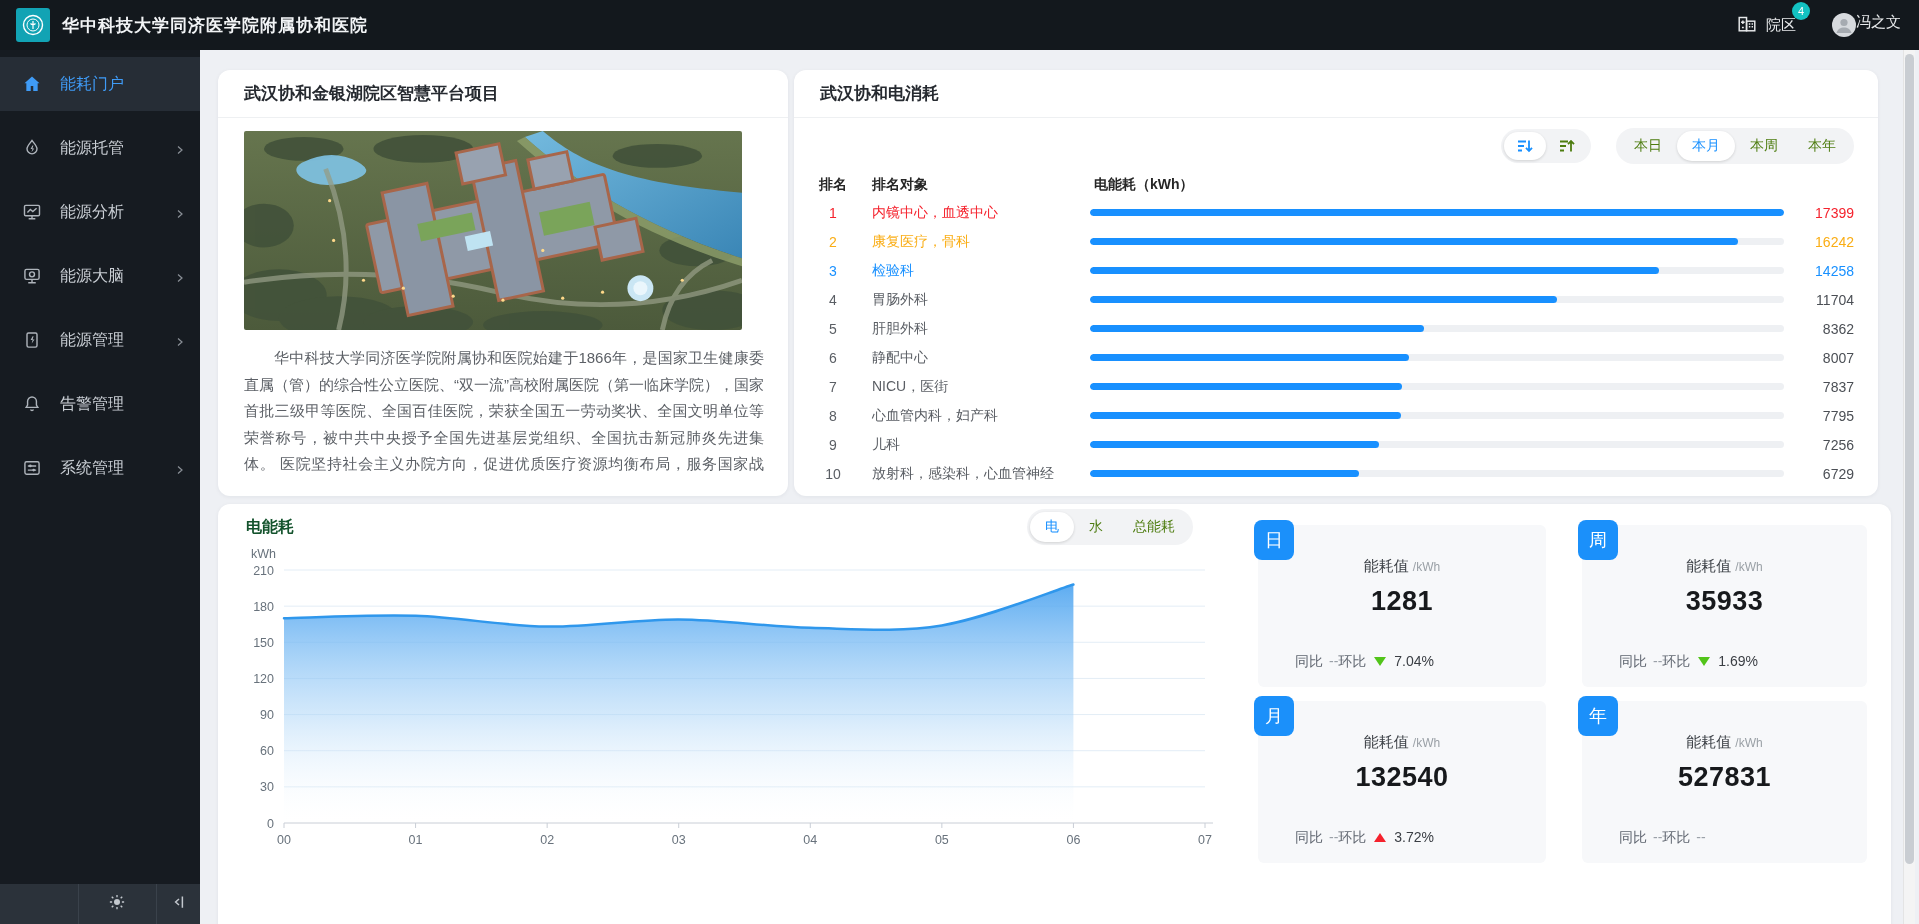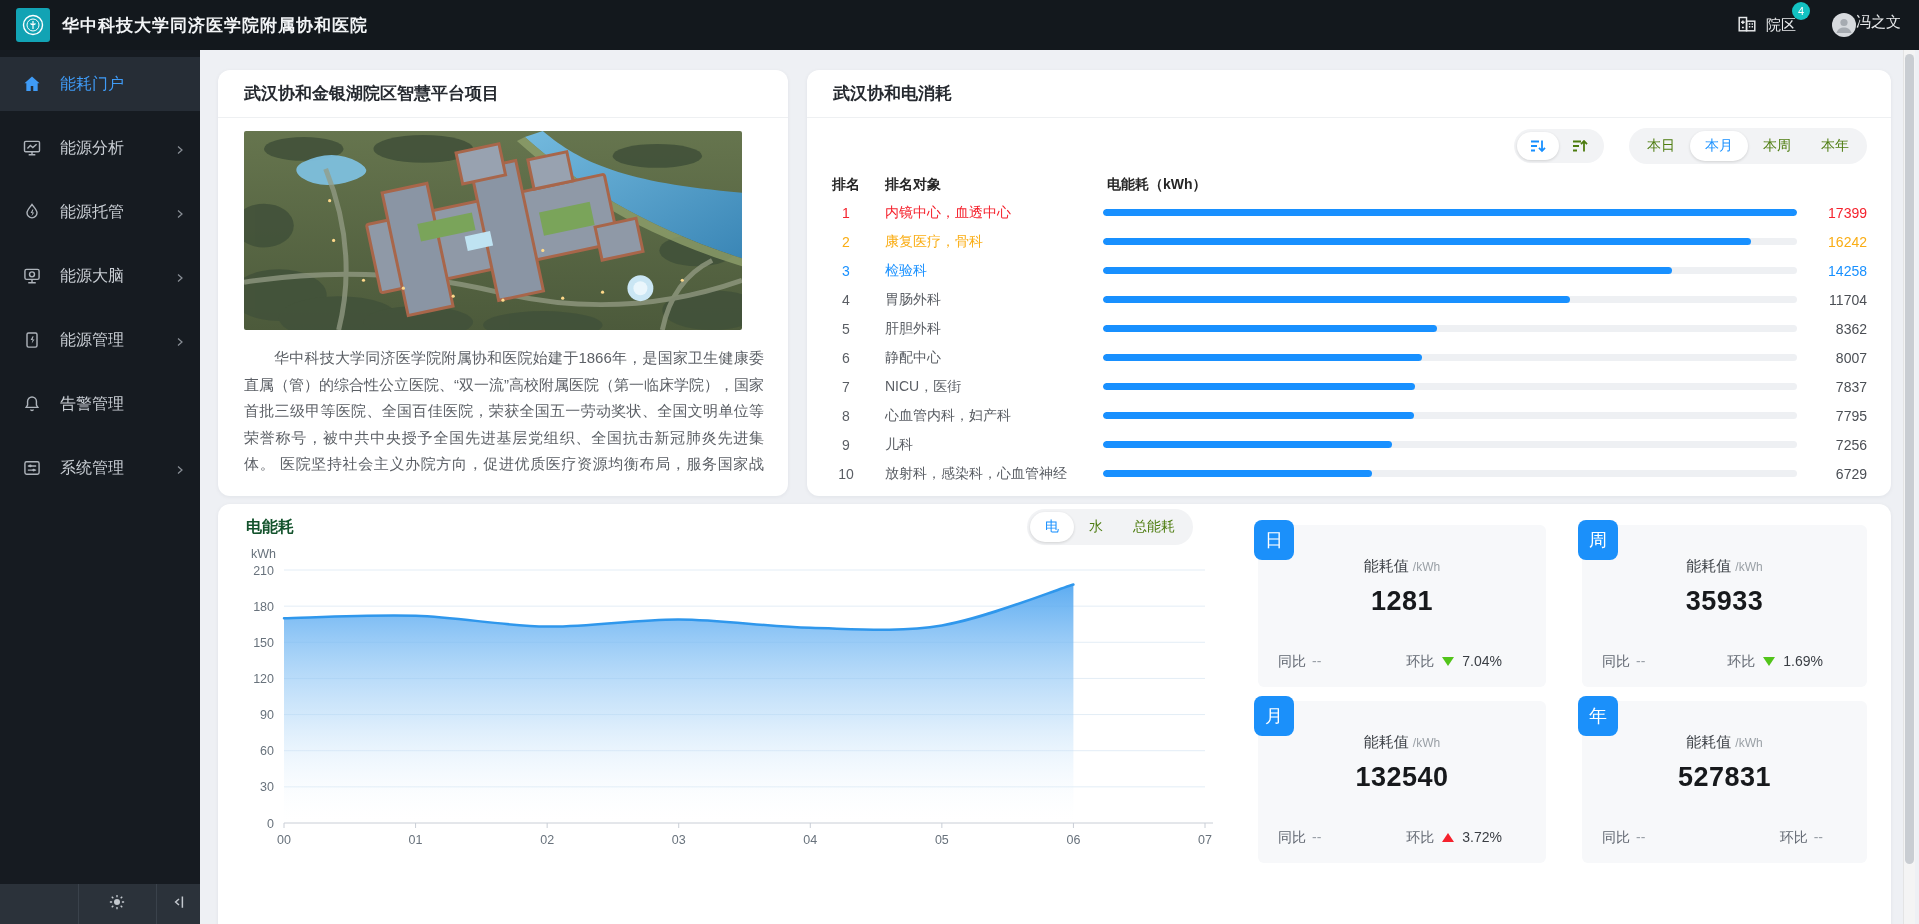--- a/index.html
+++ b/index.html
@@ -34,21 +34,21 @@
   
   .main { position:absolute; left:200px; top:50px; width:1719px; height:874px; background:#eef0f4; overflow:hidden; }
   .card { position:absolute; background:#fff; border-radius:12px; box-shadow:0 1px 4px rgba(20,30,50,.06); overflow:hidden; }
   .card-head { height:48px; display:flex; align-items:center; padding:0 26px; border-bottom:1px solid #eef0f2; }
   .card-title { font-size:17px; font-weight:bold; color:#262a30; }
 
   #project-card { left:18px; top:20px; width:570px; height:426px; }
   .campus-img { display:block; width:498px; height:199px; margin:13px 24px 0 26px; border-radius:2px; }
   .project-desc { margin:15px 24px 0 26px; height:133px; overflow:hidden; font-size:15px; line-height:26.5px; color:#5c6066; text-align:justify; text-indent:2em; }
 
-  #electric-card { left:607px; top:20px; width:1084px; height:426px; }
+  #electric-card { left:594px; top:20px; width:1084px; height:426px; }
   .controls-row { display:flex; justify-content:flex-end; align-items:center; gap:25px; margin:10px 24px 0 0; height:36px; }
   .pill-group { display:inline-flex; align-items:center; background:#f2f3f5; border-radius:18px; padding:3px; }
   .pill-seg { border:none; background:transparent; border-radius:15px; padding:6px 15px; font-size:14px; color:#4d7c0f; cursor:pointer; display:flex; align-items:center; font-family:inherit; }
   .pill-seg.active { background:#fff; color:#1890ff; box-shadow:0 1px 3px rgba(0,0,0,.14); }
   .sort-seg { padding:5px 12px; }
   .sort-seg svg { display:block; }
 
   .rank-table { margin-top:8px; }
   .rank-hrow, .rank-row { display:flex; align-items:center; padding:0 24px 0 14px; }
   .rank-hrow { height:26px; font-weight:bold; color:#262626; font-size:14px; margin-top:6px; }
@@ -73,21 +73,21 @@
   .energy-toggle { margin-right:32px; }
 
   
   .stats-grid { margin:17px 0 0 33px; display:grid; grid-template-columns:288px 285px; grid-template-rows:162px 162px; gap:14px 36px; }
   .stat-card { position:relative; background:#f7f8fa; border-radius:6px; }
   .stat-badge { position:absolute; top:-5px; left:-4px; width:40px; height:40px; background:#1b90fa; border-radius:8px; color:#fff; font-size:18px; display:flex; align-items:center; justify-content:center; }
   .stat-label-row { margin-top:32px; text-align:center; }
   .stat-label { font-size:15px; color:#3c4046; }
   .stat-unit { font-size:12px; color:#9aa0a6; margin-left:4px; }
   .stat-value { margin-top:10px; text-align:center; font-size:27px; font-weight:bold; color:#17191c; letter-spacing:.5px; }
-  .stat-foot { position:absolute; left:0; right:0; bottom:16px; display:flex; justify-content:space-between; padding:0 44px 0 20px; font-size:14px; color:#606670; align-items:center; }
+  .stat-foot { position:absolute; left:17px; right:0; bottom:16px; display:flex; padding:0 44px 0 20px; font-size:14px; color:#606670; align-items:center; }
   .stat-foot b { font-weight:normal; color:#3a3e44; margin-left:6px; }
   .stat-foot b.muted, .stat-yoy b { color:#9ba1a8; }
   .tri { display:inline-block; width:0; height:0; margin:0 2px 0 8px; }
   .tri.down { border-left:6px solid transparent; border-right:6px solid transparent; border-top:9px solid #52c41a; }
   .tri.up { border-left:6px solid transparent; border-right:6px solid transparent; border-bottom:9px solid #f5222d; }
 
   
   .v-scrollbar { position:absolute; left:1903px; top:50px; width:12px; height:874px; background:#f4f4f4; border-left:1px solid #e4e4e4; z-index:40; }
   .v-thumb { position:absolute; left:1px; top:4px; width:9px; height:810px; background:#c9cdd2; border-radius:5px; }
 </style>
@@ -130,34 +130,34 @@
 <div class="sidebar">
   <div class="side-menu">
     <div class="side-item active">
       <span class="s-icon"><svg viewBox="0 0 24 24" width="20" height="20">
             <path d="M12 3 3 11h2.2v9.5h5.3v-6h3v6h5.3V11H21z" fill="currentColor"></path>
           </svg></span>
       <span class="s-label">能耗门户</span>
     </div>
     <div class="side-item">
       <span class="s-icon"><svg viewBox="0 0 24 24" width="20" height="20" fill="none" stroke="currentColor" stroke-width="1.7">
+            <path d="M12 3c3 3.8 6 6.8 6 10a6 6 0 1 1-12 0c0-3.2 3-6.2 6-10z"></path>
+            <path d="m12.5 9-2.2 4.2h2.2L11.4 17l3.3-4.4h-2.2l1.2-3.6z" fill="currentColor" stroke="none"></path>
+          </svg></span>
+      <span class="s-label">能源托管</span>
+      <span class="chev"><svg viewBox="0 0 24 24" width="12" height="12" fill="none" stroke="currentColor" stroke-width="2.4">
+            <path d="m8 5 8 7-8 7"></path>
+          </svg></span>
+    </div>
+    <div class="side-item">
+      <span class="s-icon"><svg viewBox="0 0 24 24" width="20" height="20" fill="none" stroke="currentColor" stroke-width="1.7">
             <rect x="3" y="4" width="18" height="12.5" rx="1.5"></rect>
             <path d="M6.5 12.5 10 9l3 2.5 4.5-4M12 16.5v3M8 20h8"></path>
           </svg></span>
       <span class="s-label">能源分析</span>
-      <span class="chev"><svg viewBox="0 0 24 24" width="12" height="12" fill="none" stroke="currentColor" stroke-width="2.4">
-            <path d="m8 5 8 7-8 7"></path>
-          </svg></span>
-    </div>
-    <div class="side-item">
-      <span class="s-icon"><svg viewBox="0 0 24 24" width="20" height="20" fill="none" stroke="currentColor" stroke-width="1.7">
-            <path d="M12 3c3 3.8 6 6.8 6 10a6 6 0 1 1-12 0c0-3.2 3-6.2 6-10z"></path>
-            <path d="m12.5 9-2.2 4.2h2.2L11.4 17l3.3-4.4h-2.2l1.2-3.6z" fill="currentColor" stroke="none"></path>
-          </svg></span>
-      <span class="s-label">能源托管</span>
       <span class="chev"><svg viewBox="0 0 24 24" width="12" height="12" fill="none" stroke="currentColor" stroke-width="2.4">
             <path d="m8 5 8 7-8 7"></path>
           </svg></span>
     </div>
     <div class="side-item">
       <span class="s-icon"><svg viewBox="0 0 24 24" width="20" height="20" fill="none" stroke="currentColor" stroke-width="1.7">
             <rect x="3.5" y="4" width="17" height="12" rx="2"></rect>
             <circle cx="12" cy="10" r="3"></circle>
             <path d="M12 16v3.2M7.5 20h9"></path>
           </svg></span>

